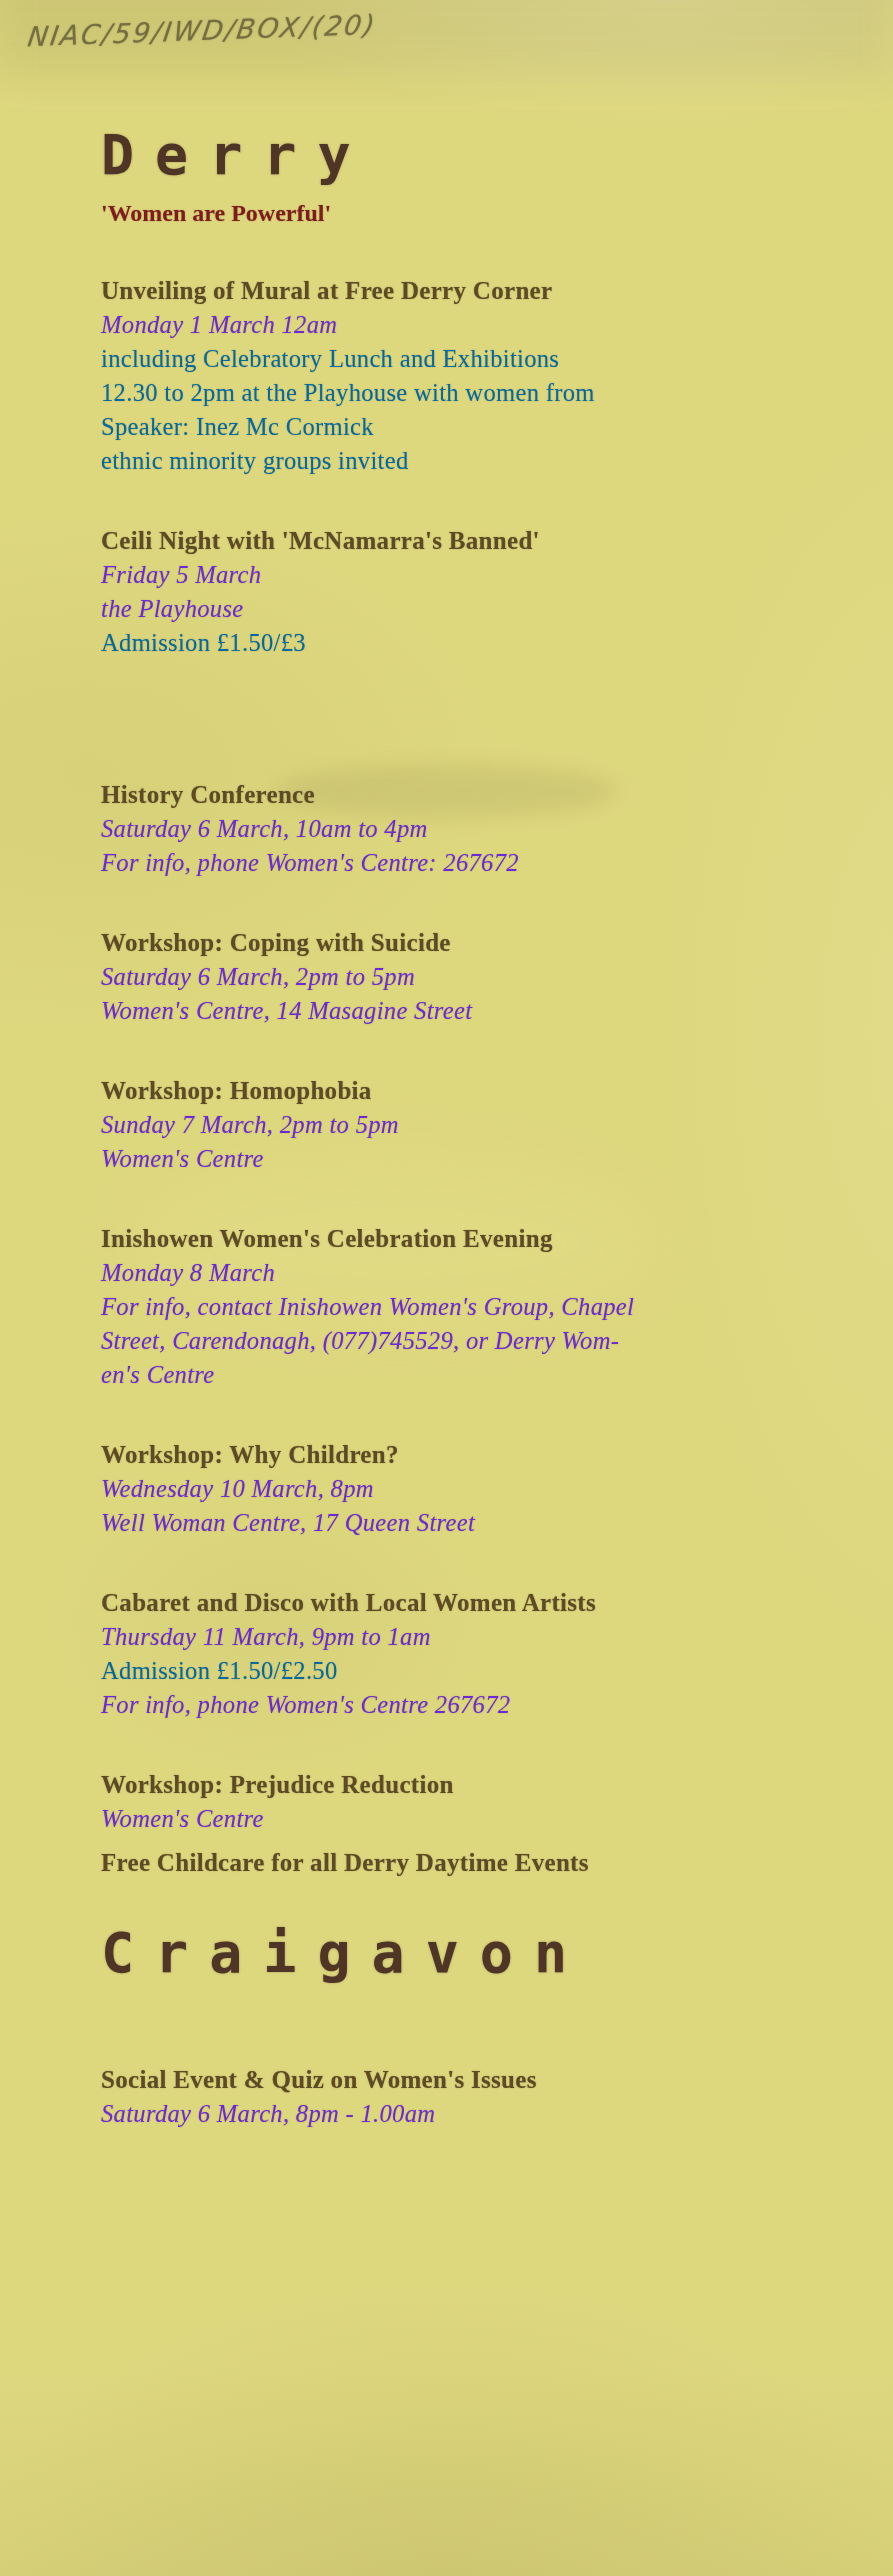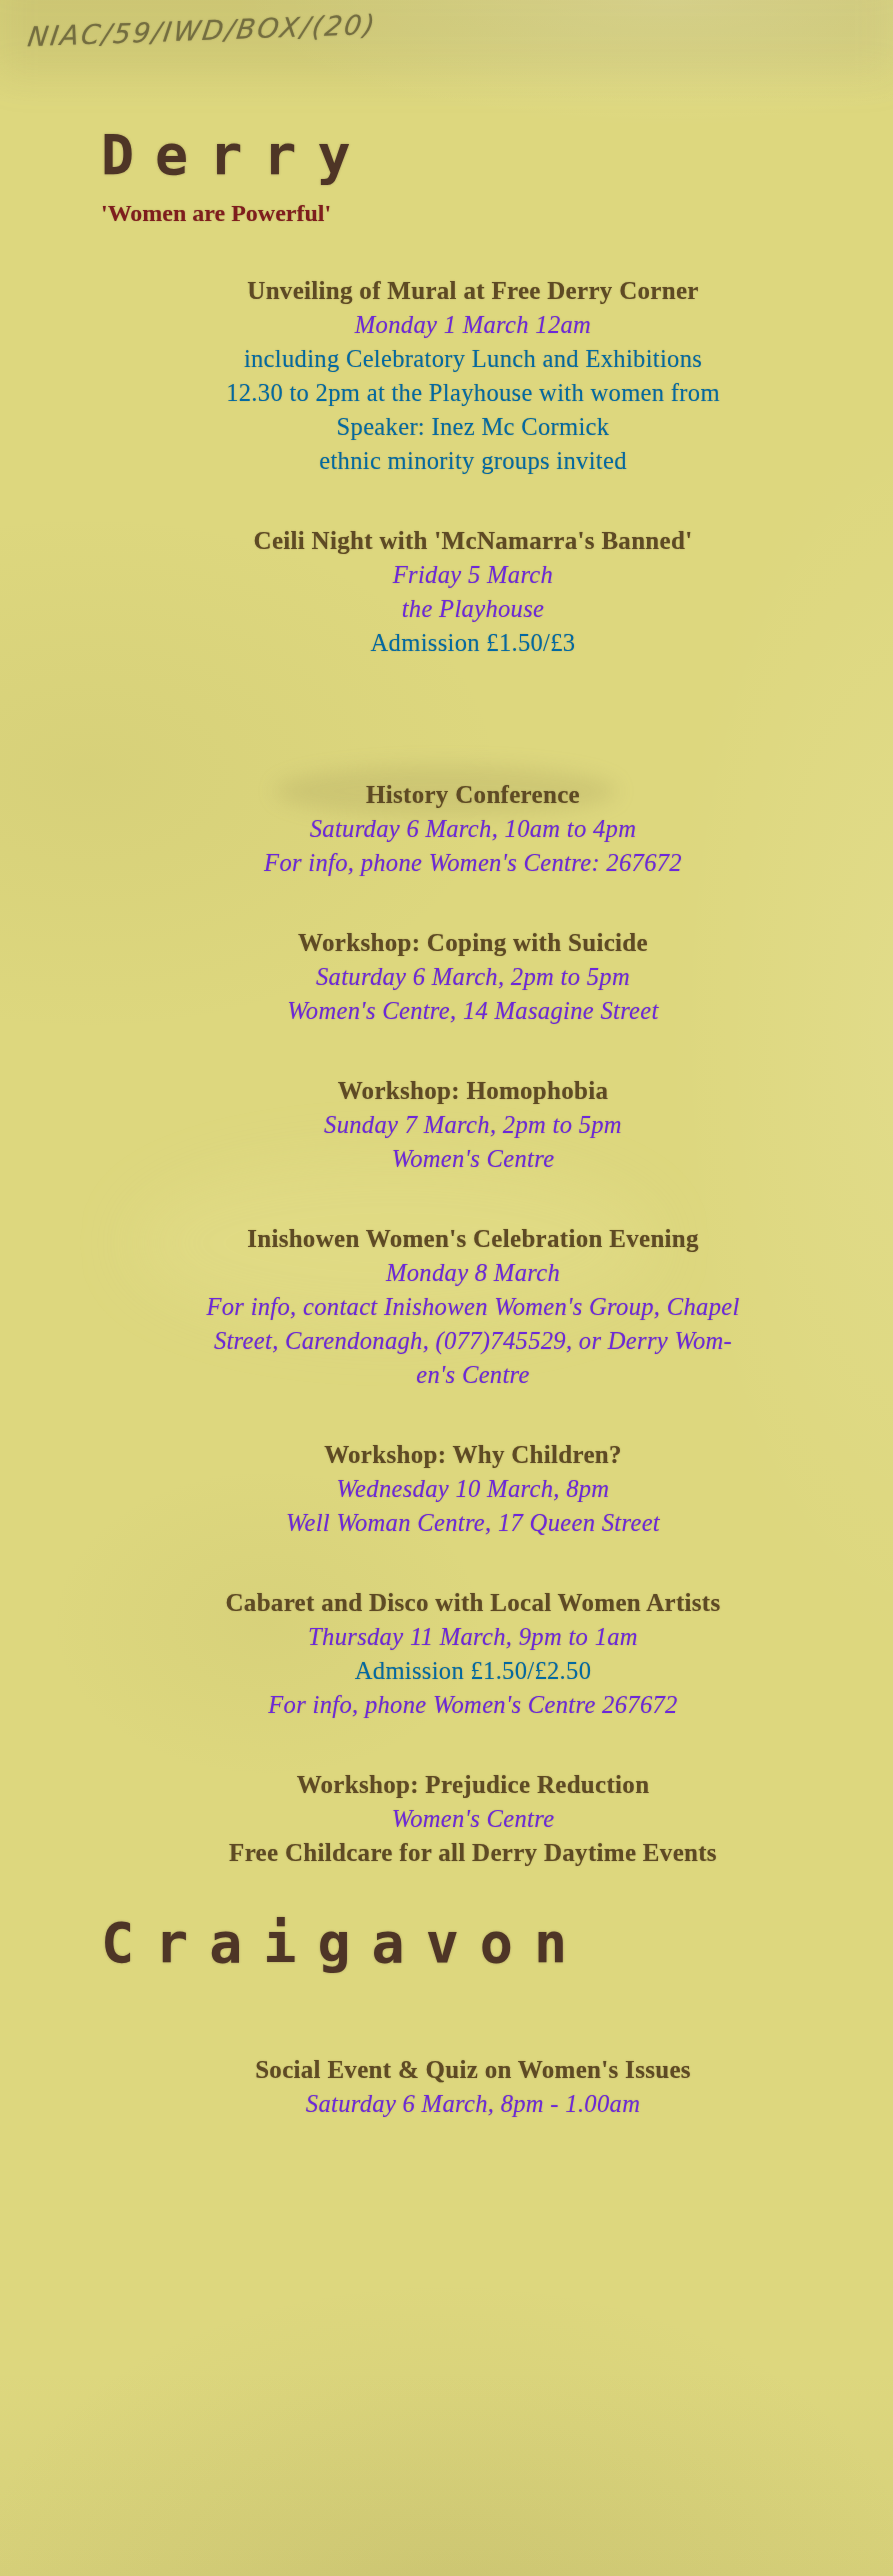--- a/index.html
+++ b/index.html
@@ -75,21 +75,21 @@
   }
   .slogan {
     margin: 16.4px 0 0 0;
     font-size: 24px;
     line-height: 31px;
     font-weight: bold;
     color: #7f1d1d;
     text-shadow: 0 0 1.5px rgba(90,69,38,0.40);
   }
 
-  .events { margin-top: 45px; text-align: center; }
+  .events { margin-top: 45px; }
 
   .event { margin: 0 0 46px 0; }
   .event.gap-xl { margin-bottom: 118px; }
 
   .h {
     font-size: 25px;
     line-height: 34px;
     font-weight: bold;
     color: #5e4a24;
     letter-spacing: 0.3px;
@@ -100,21 +100,21 @@
     line-height: 34px;
     letter-spacing: 0.3px;
     color: #0369a1;
     text-shadow: 0 0 1.5px rgba(107,94,51,0.40);
   }
   .line.italic {
     font-style: italic;
     color: #6d28d9;
   }
   .footer-note {
-    margin-top: 0;
+    margin-top: 10px;
   }
 
   .city-section.second { margin-top: 45px; }
   .city-section.second .events { margin-top: 83px; }
 </style>
 </head>
 <body>
 
 <div class="paper">
 

